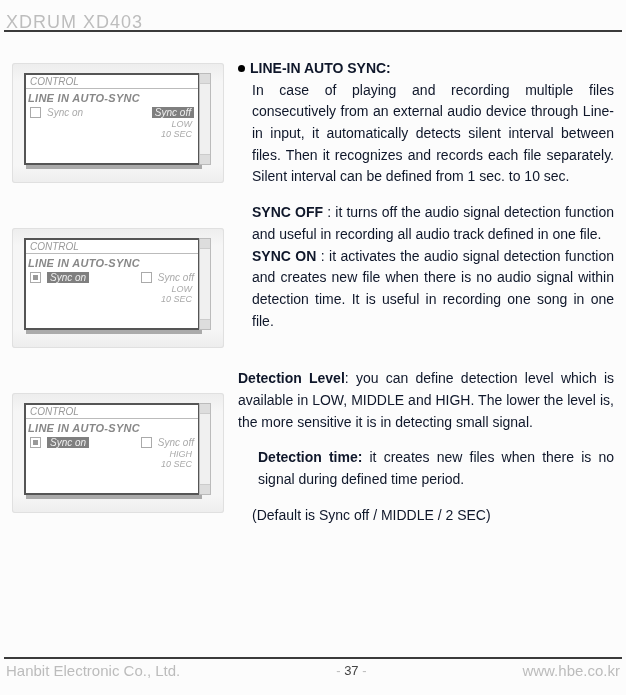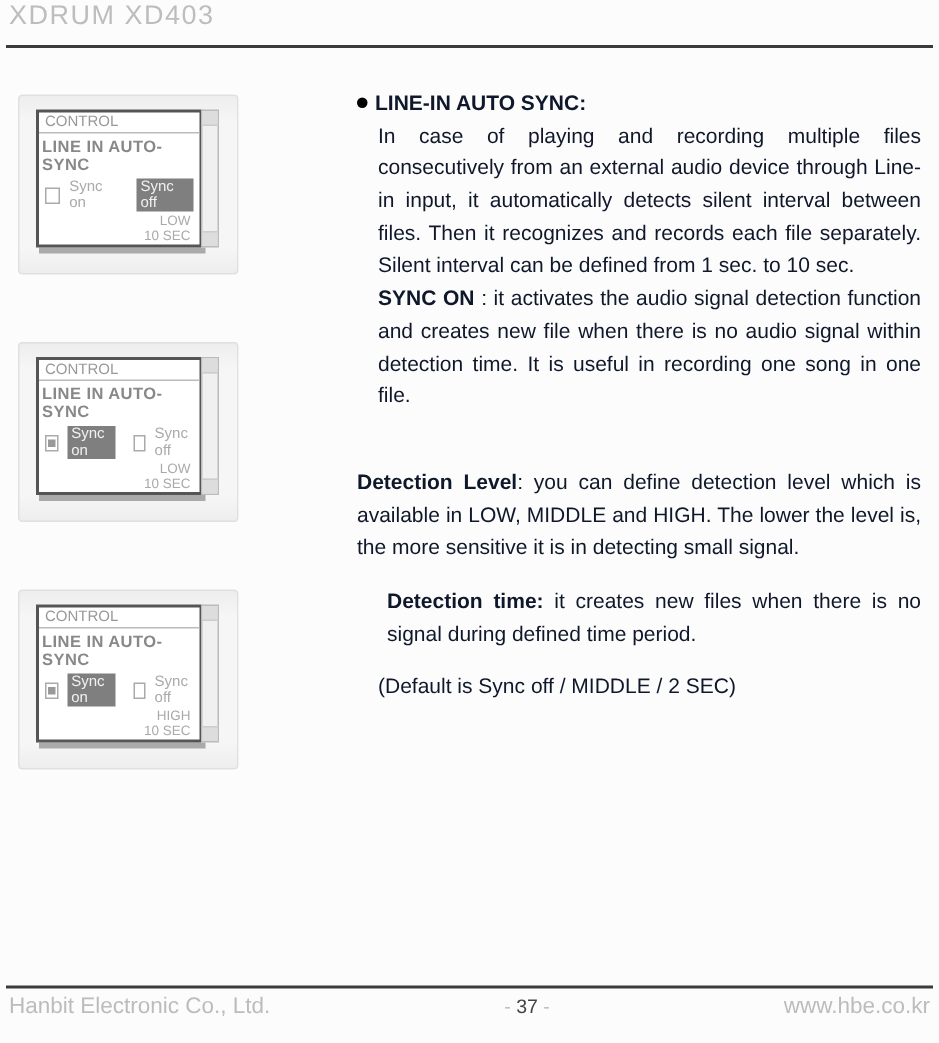--- a/index.html
+++ b/index.html
@@ -8,21 +8,21 @@
     width: 626px;
     height: 695px;
     background: #fcfcfc;
     font-family: Arial, sans-serif;
     font-size: 14px;
     color: #1a1a1a;
     position: relative;
   }
   .product-name {
     position: absolute;
-    top: 0;
+    top: 12px;
     left: 6px;
     font-size: 18px;
     letter-spacing: 1px;
     color: #bdbdbd;
     font-family: "Arial Narrow", Arial, sans-serif;
     font-weight: 500;
   }
   .top-rule {
     position: absolute;
     top: 30px;
@@ -41,28 +41,29 @@
   }
   .figures {
     width: 200px;
     flex: 0 0 200px;
     display: flex;
     flex-direction: column;
     gap: 45px;
     padding-top: 5px;
   }
   .figure {
-    width: 147px;
+    width: 212px;
     height: 120px;
     border-radius: 3px;
     background: linear-gradient(#ededed 0%, #f6f6f6 15%, #f6f6f6 85%, #ededed 100%);
     box-shadow: inset 0 0 0 1px #e0e0e0;
     position: relative;
     padding: 10px 10px;
     box-sizing: border-box;
+    font-style: italic;
   }
   .figure .panel {
     position: absolute;
     left: 12px; right: 24px; top: 10px; bottom: 18px;
     background: #ffffff;
     border: 2px solid #555;
     box-shadow: 2px 4px 0 #aaa;
   }
   .figure .panel-title {
     font-size: 10px;
@@ -209,20 +210,23 @@
 
   </div>
 
   <div class="content">
 
     <div class="lead">
       <span class="bullet-dot"></span><span class="lead-title">LINE-IN AUTO SYNC:</span>
       <div style="padding-left:14px;">In case of playing and recording multiple files consecutively from an external audio device through Line-in input, it automatically detects silent interval between files. Then it   recognizes and records each file separately. Silent interval can be defined from 1 sec. to 10 sec.</div>
     </div>
 
+    <div class="para">
+      <b class="term">SYNC OFF</b><span> : it turns off the audio signal detection function and useful in recording all audio track defined in one file.</span>
+    </div>
 
     <div class="para" style="margin-top:-14px;">
       <b class="term">SYNC ON</b><span> : it activates the audio signal detection function and creates new file when there is no audio signal within detection time. It is useful in recording one song in one file.</span>
     </div>
 
     <div class="para2">
       <b class="term">Detection Level</b><span>: you can define detection level which is available in LOW, MIDDLE and HIGH. The lower the level is, the more sensitive it is in detecting small signal.</span>
     </div>
 
     <div class="indent-note">

